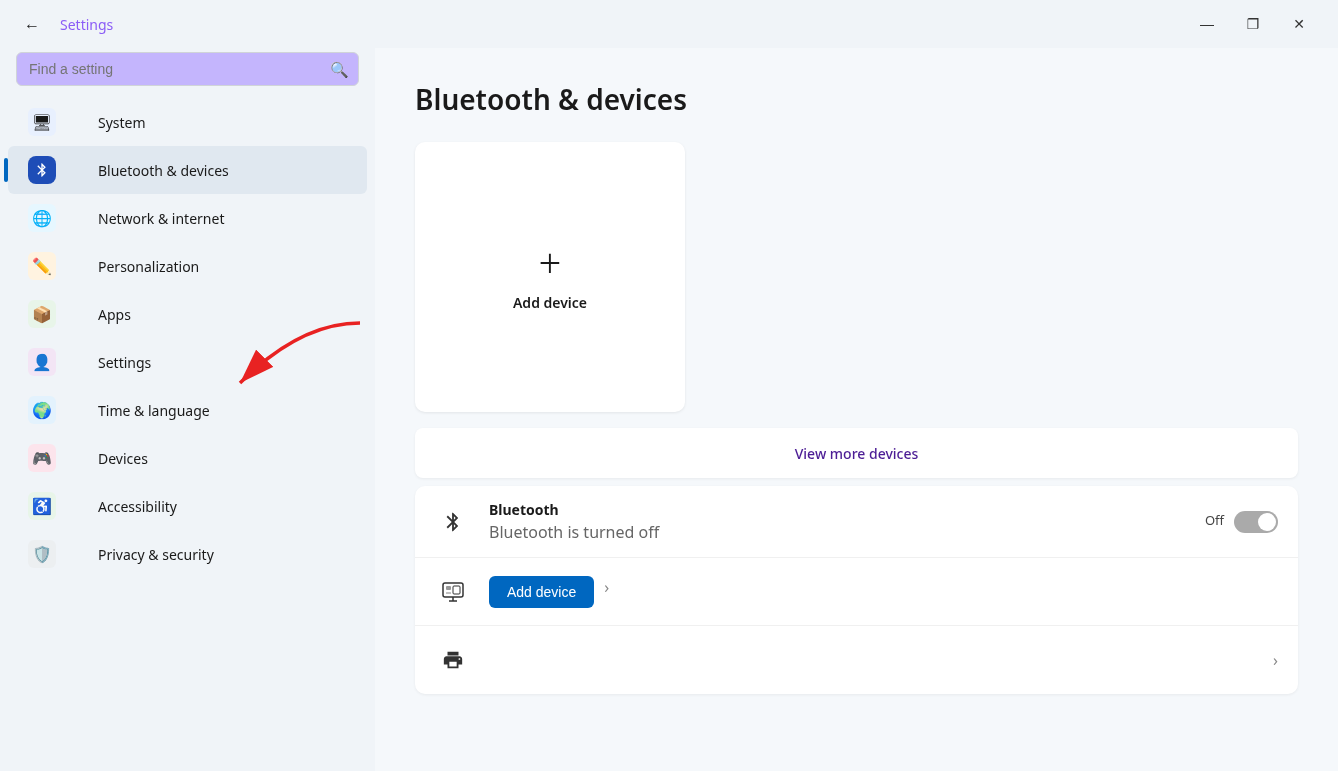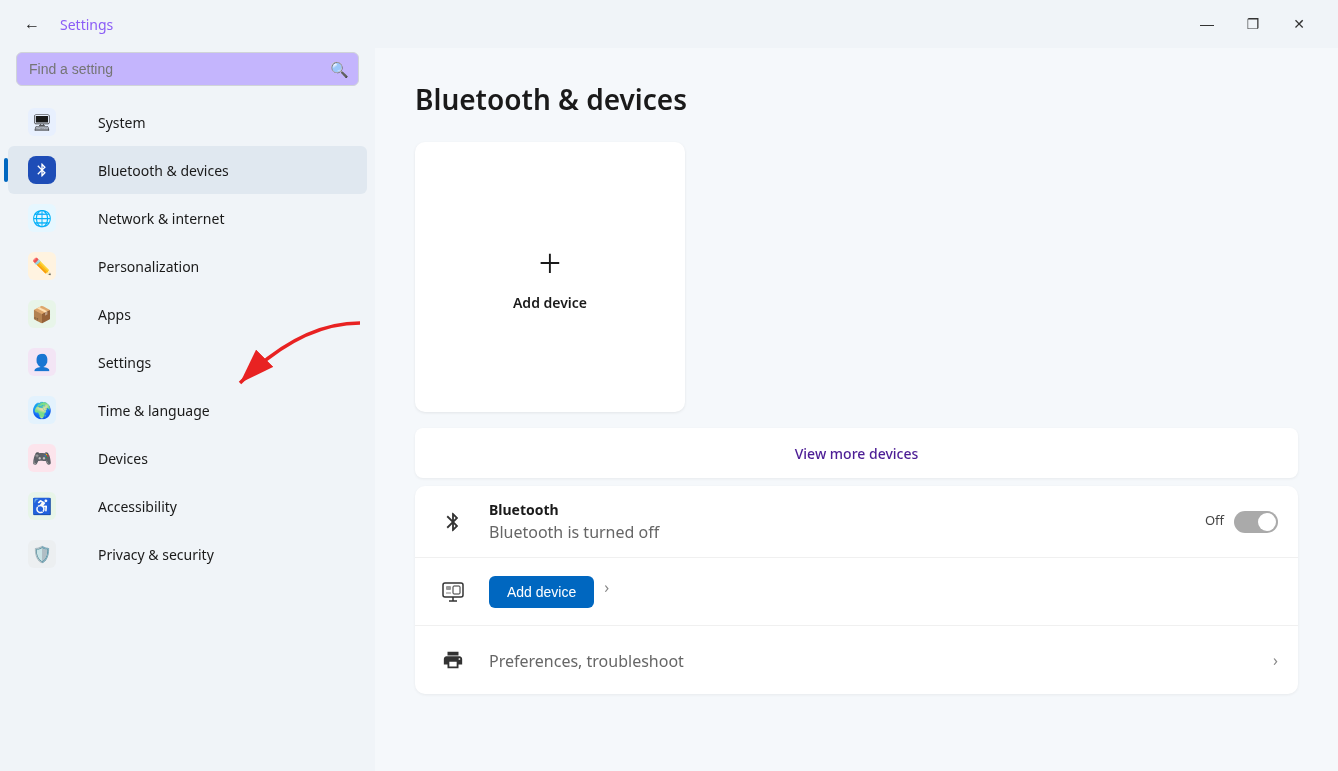--- a/index.html
+++ b/index.html
@@ -408,21 +408,20 @@
         </div>
       </div>
 
       <div class="settings-row">
         <div class="row-icon">
           <svg width="22" height="22" viewBox="0 0 24 24" fill="#333">
               <path d="M19 8H5c-1.66 0-3 1.34-3 3v6h4v4h12v-4h4v-6c0-1.66-1.34-3-3-3zm-3 11H8v-5h8v5zm3-7c-.55 0-1-.45-1-1s.45-1 1-1 1 .45 1 1-.45 1-1 1zm-1-9H6v4h12V3z"></path>
             </svg>
         </div>
         <div class="row-text">
-          <div class="row-subtitle">Preferences, troubleshoot</div>
         </div>
         <div class="row-right">
           <span class="chevron-right">›</span>
         </div>
       </div>
 
     </div>
   </div>
 </div>
 

